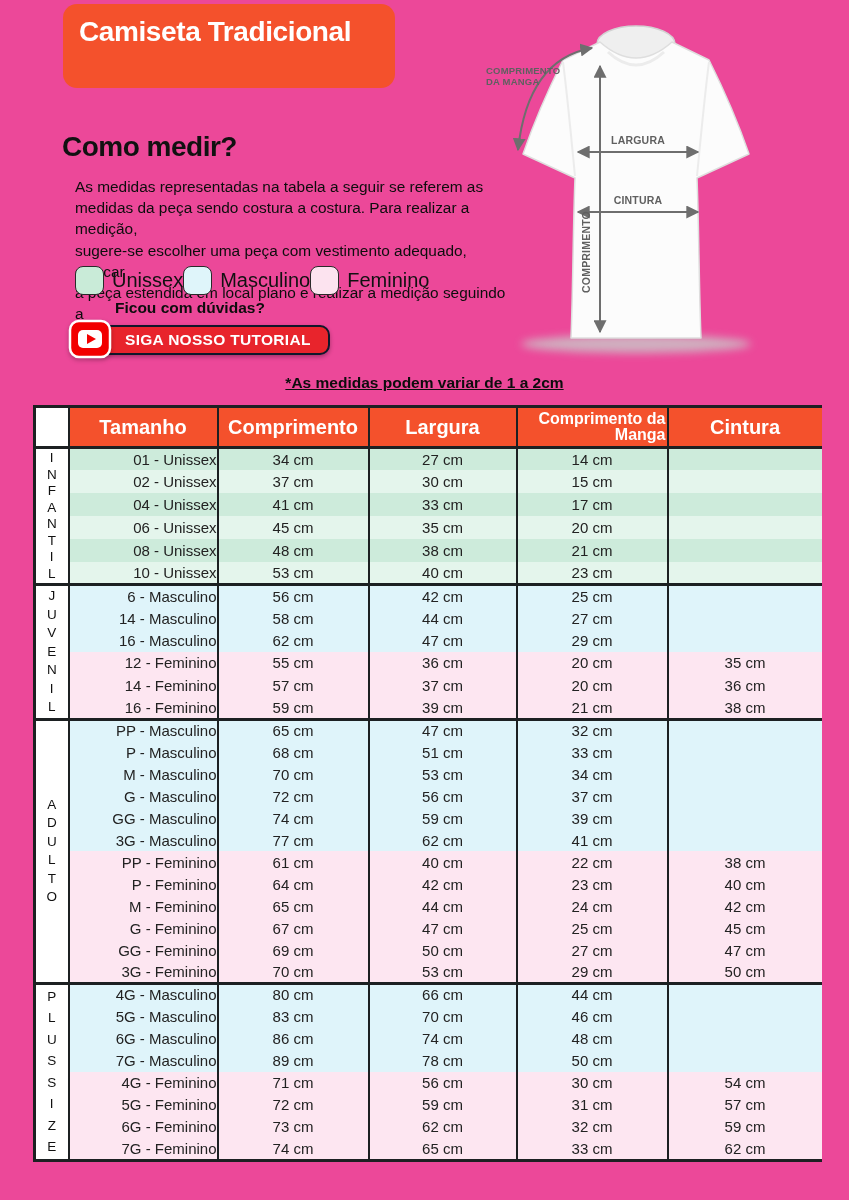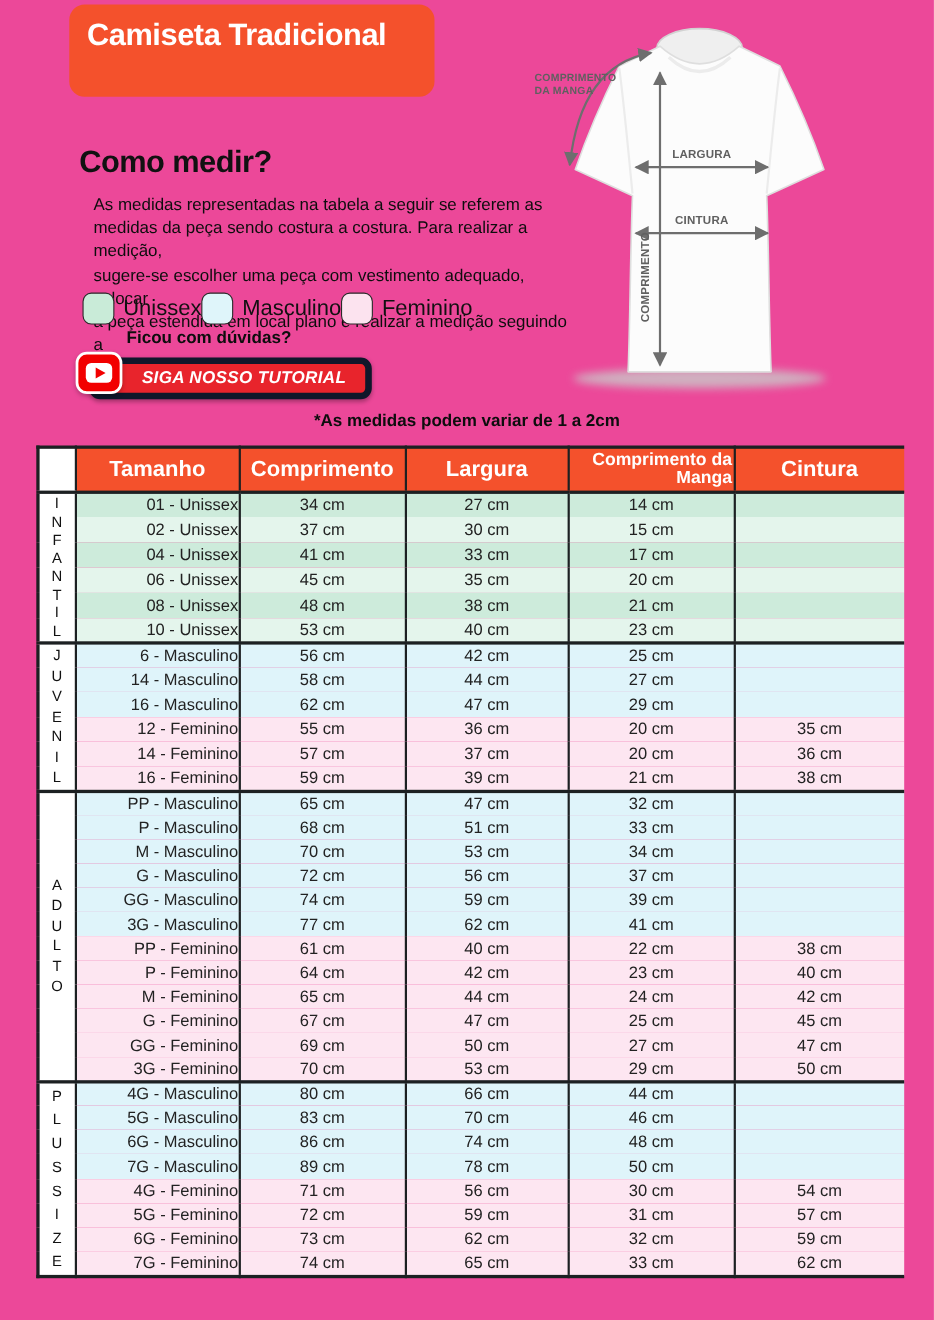--- a/index.html
+++ b/index.html
@@ -7,43 +7,43 @@
         font-family:"Liberation Sans",sans-serif;color:#111;}
 
   
   .title-box{position:absolute;left:63px;top:4px;width:332px;height:84px;
              background:var(--accent_orange);border-radius:14px;color:#fff;
              padding:13px 0 0 16px;box-sizing:border-box;}
   .title{font-size:28px;font-weight:700;letter-spacing:-0.4px;line-height:30px;}
   .subtitle{font-size:17px;margin-top:2px;}
 
   
-  .howto{position:absolute;left:72px;top:131px;width:465px;}
+  .howto{position:absolute;left:62px;top:131px;width:465px;}
   .howto h2{margin:0 0 9px 0;font-size:28px;font-weight:700;letter-spacing:-0.5px;}
   .howto p{margin:13px;font-size:15.4px;line-height:21.2px;white-space:pre-line;color:#0d0d0d;}
 
   
   .legend{position:absolute;left:75px;top:266px;display:flex;gap:0;align-items:center;}
   .legend-item{display:flex;align-items:center;gap:8px;}
   .swatch{width:29px;height:29px;border:1.6px solid #2a2a2a;border-radius:8px;box-sizing:border-box;}
   .legend-label{font-size:20px;color:#111;}
 
   
   .doubts{position:absolute;left:68px;top:299px;width:280px;}
   .q{font-size:15.5px;font-weight:700;padding-left:47px;color:#0d0d0d;}
   .btn-wrap{position:relative;height:44px;margin-top:2px;}
   .pill{position:absolute;left:13px;top:6px;height:26px;line-height:26px;
         background:var(--button_red);color:#fff;font-weight:700;font-size:15.5px;
-        letter-spacing:.3px;padding:0 17px 0 42px;border:6px solid #0f172a;border-radius:10px;
-        box-shadow:0 2px 4px rgba(0,0,0,.3);white-space:nowrap;cursor:pointer;font-style:italic;}
+        letter-spacing:.3px;padding:0 17px 0 42px;border:2px solid #0f172a;border-radius:10px;
+        box-shadow:0 2px 4px rgba(0,0,0,.3);white-space:nowrap;cursor:pointer;}
   .yt{position:absolute;left:0;top:0;width:44px;height:40px;filter:drop-shadow(0 2px 2px rgba(0,0,0,.25));}
 
   
   .note{position:absolute;left:0;top:374px;width:849px;text-align:center;
-        font-size:15.5px;font-weight:600;color:#0d0d0d;}
+        font-size:15.5px;font-weight:600;color:#0d0d0d;text-decoration:underline;}
 
   
   .shirt-svg{position:absolute;left:468px;top:6px;width:381px;height:362px;}
   .slab{font-family:"Liberation Sans",sans-serif;font-weight:bold;font-size:9.5px;
         fill:#606060;letter-spacing:.2px;}
   .mid{font-size:10.5px;}
 
   
   #size-table{position:absolute;left:33px;top:405px;width:787px;border-collapse:collapse;
               table-layout:fixed;border-top:3px solid var(--table_border);

